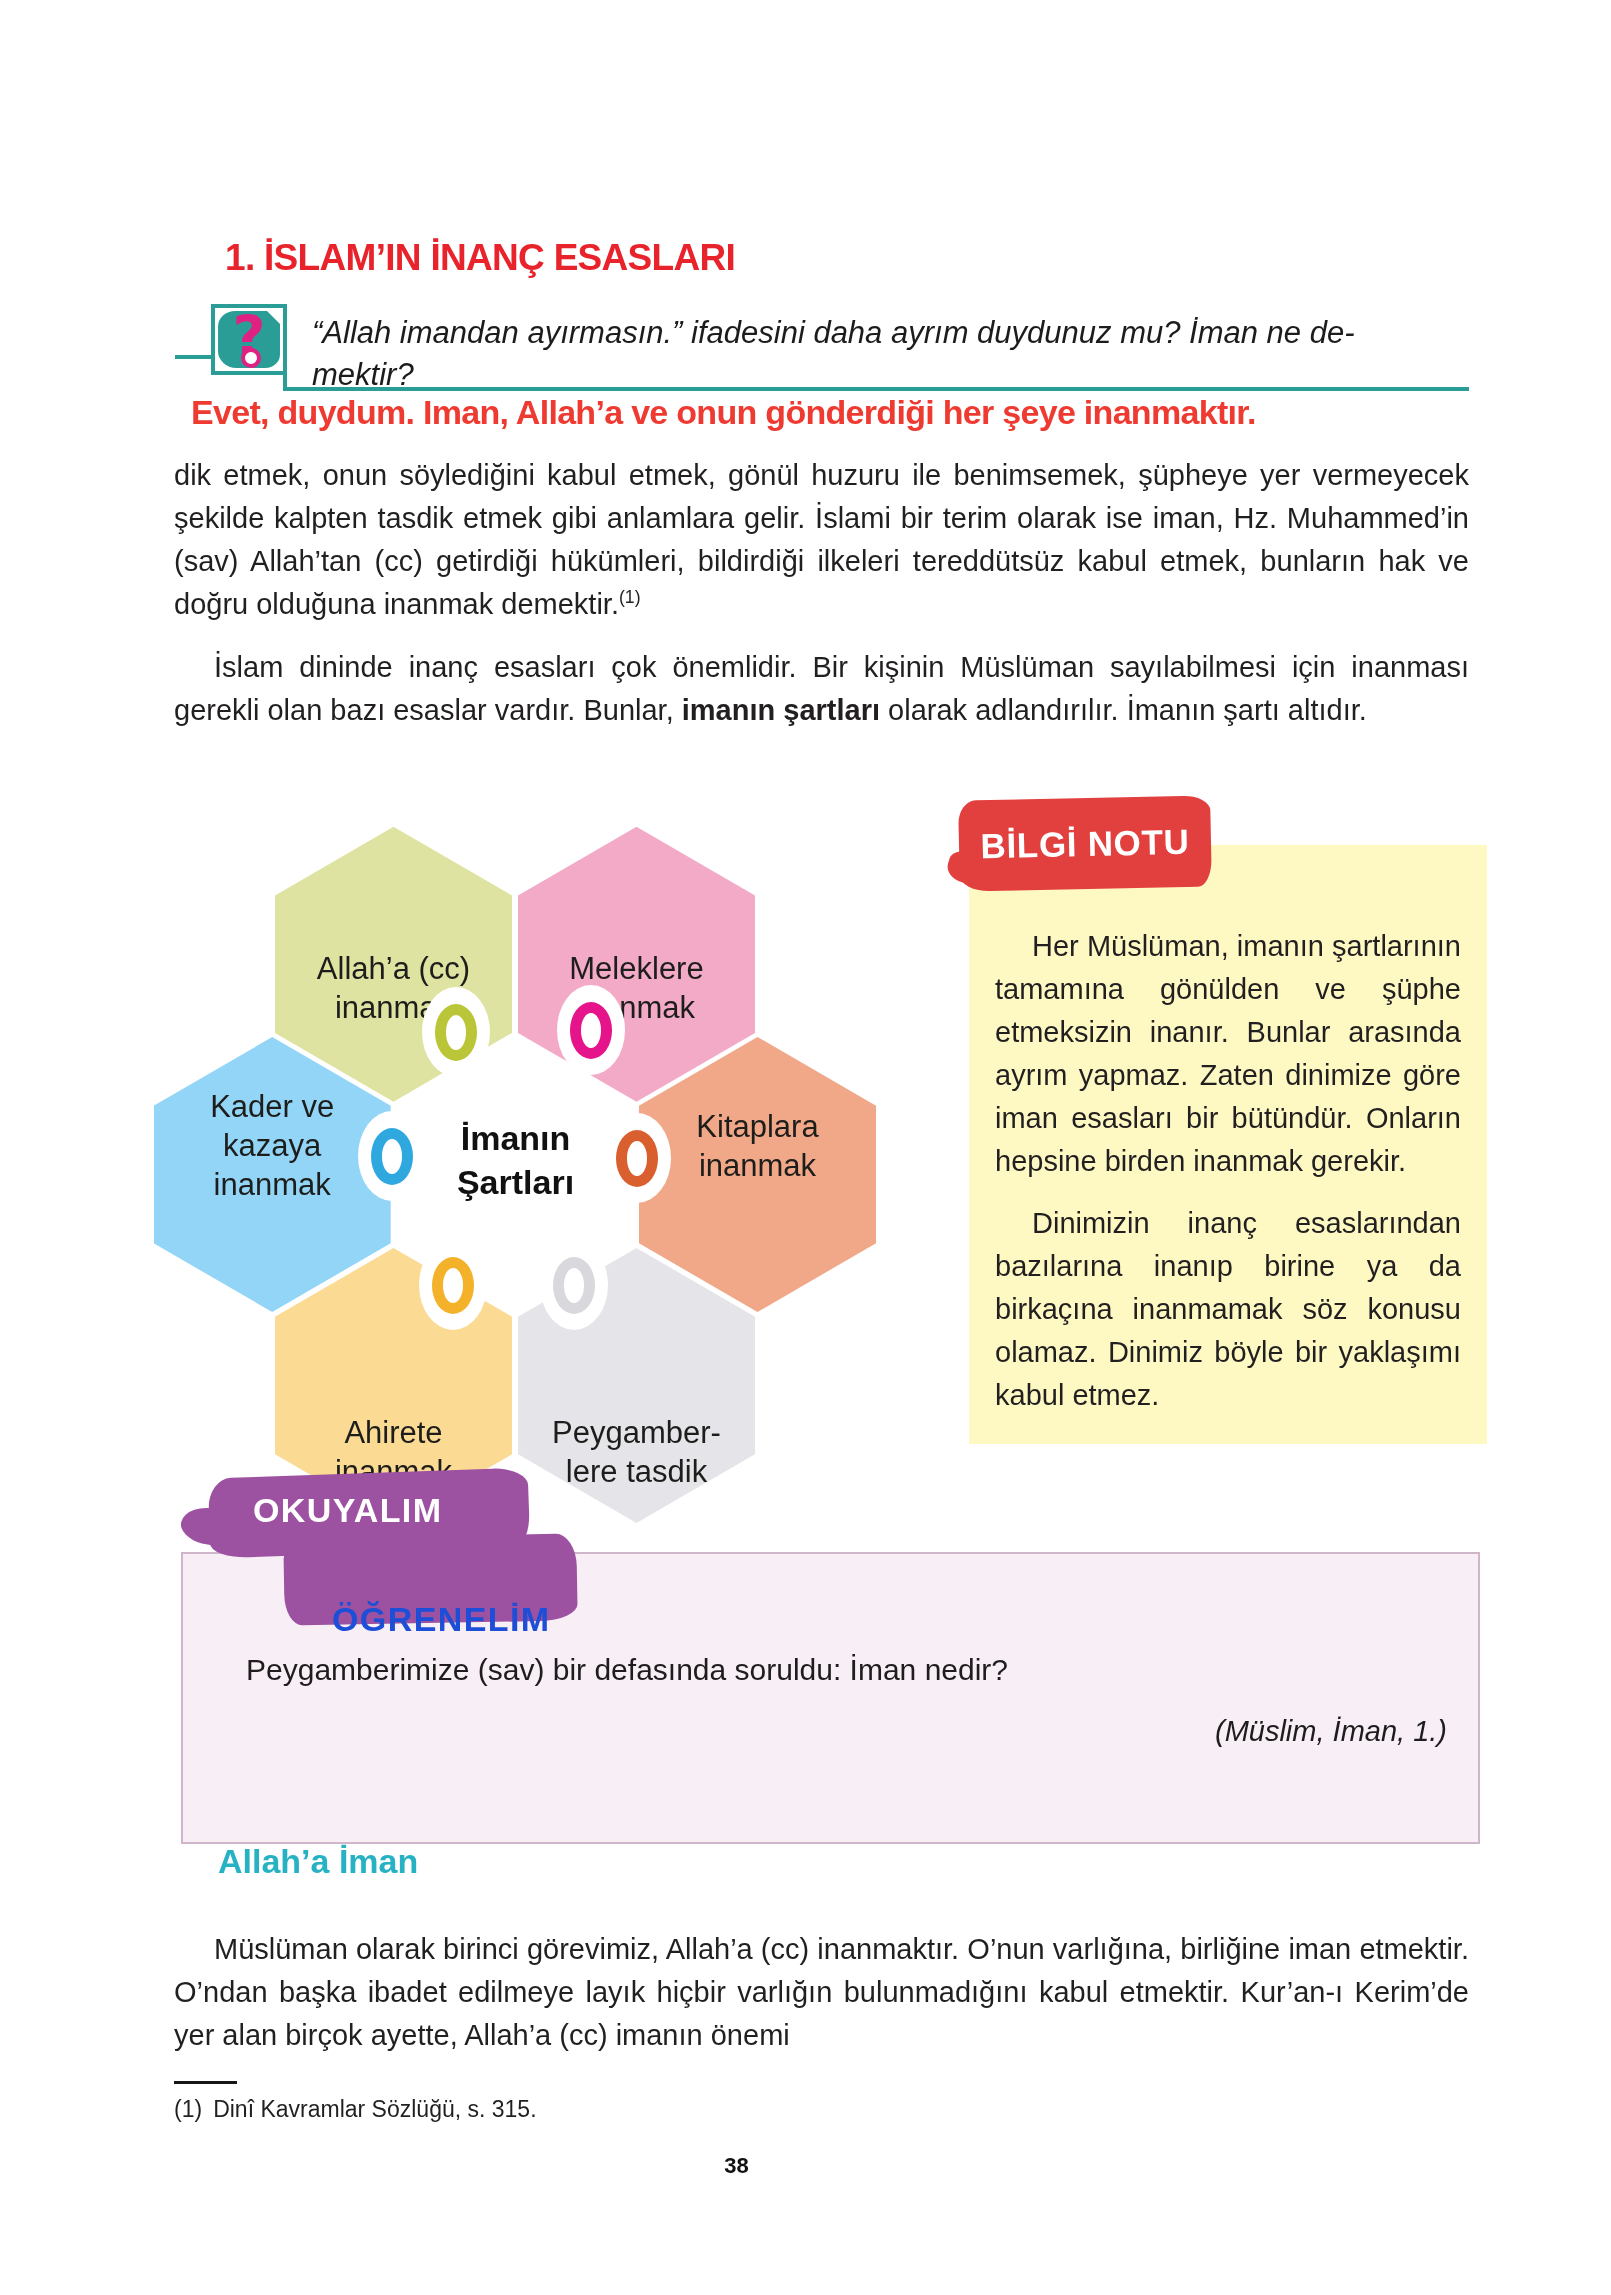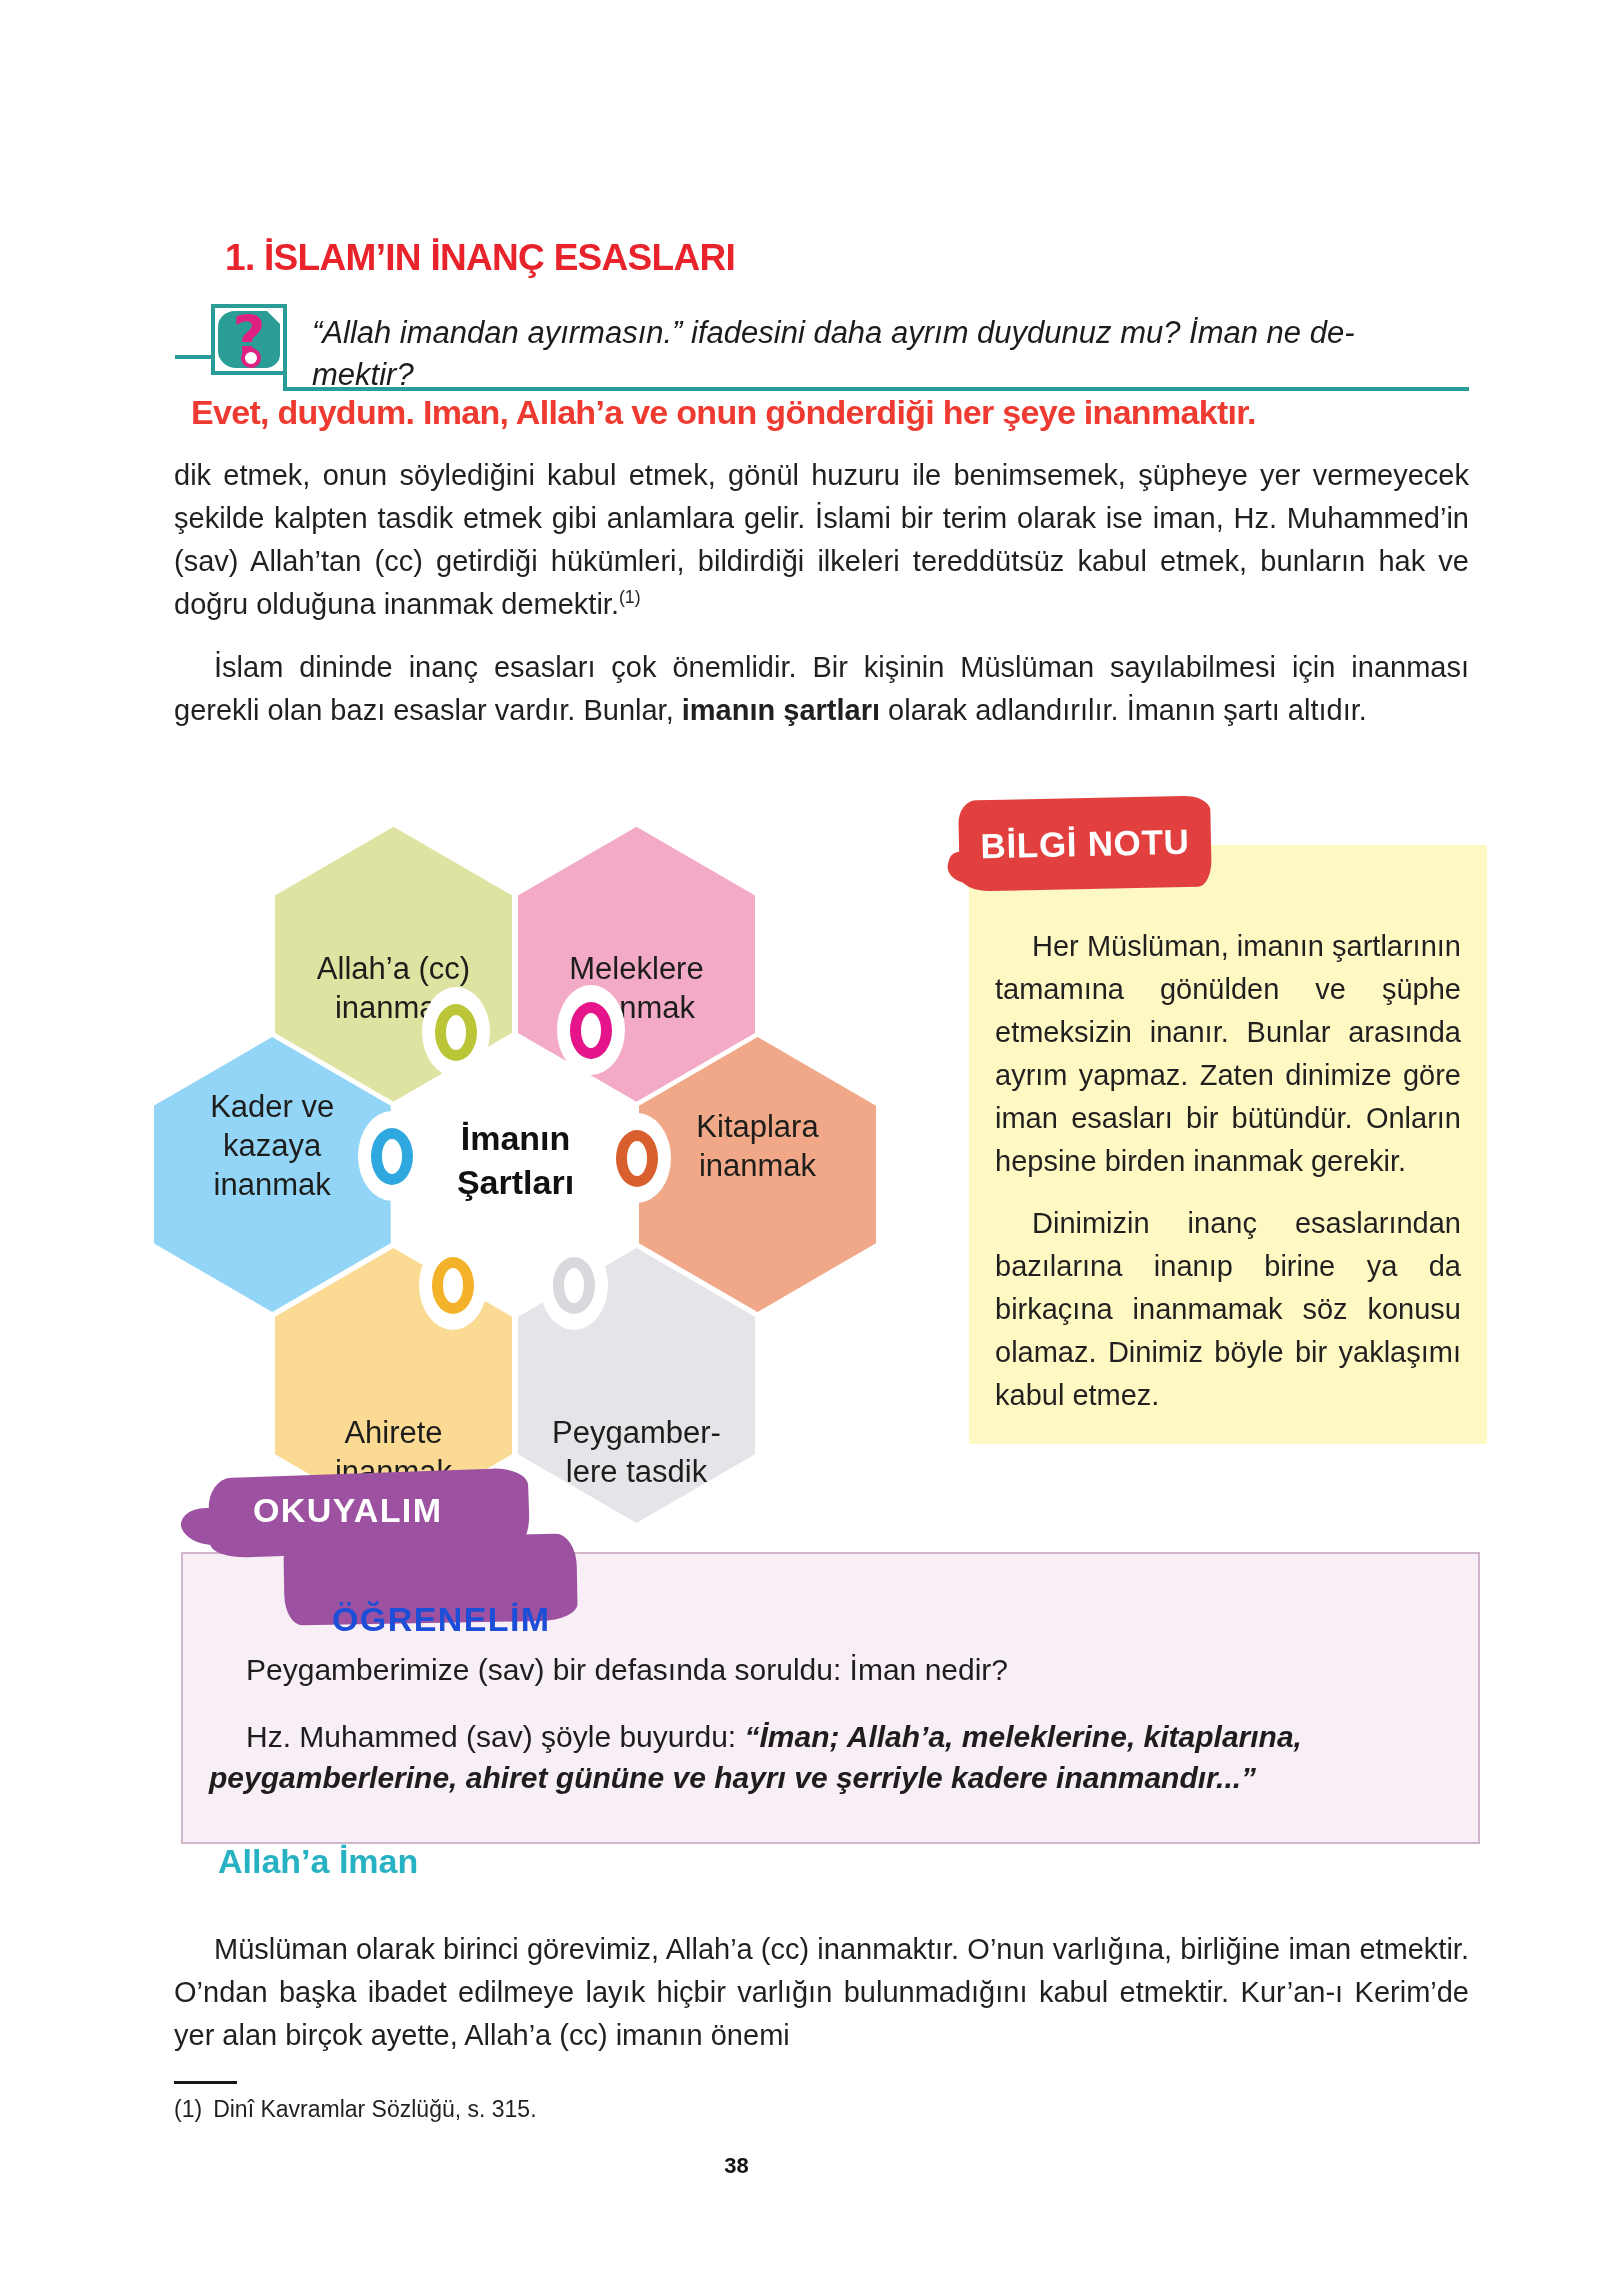--- a/index.html
+++ b/index.html
@@ -174,21 +174,21 @@
 
   <div id="read-label" class="abs">
     <div class="blob blob1"></div>
     <div class="blob blob2"></div>
     <div class="blob blob3"></div>
     <span class="t1">OKUYALIM</span>
     <span class="t2">ÖĞRENELİM</span>
   </div>
   <div id="read-box" class="abs">
     <p>Peygamberimize (sav) bir defasında soruldu: İman nedir?</p>
-    <p class="hadis"><span>Hz. Muhammed (sav) şöyle buyurdu: </span><b>“İman; Allah’a, meleklerine, kitaplarına, peygamberlerine, ahiret gününe ve hayrı ve şerriyle kadere inanmandır...”</b></p>
+    <p class="src">(Müslim, İman, 1.)</p>
   </div>
 
   <div id="sec-heading" class="abs">Allah’a İman</div>
   <div id="p3" class="body-p abs">Müslüman olarak birinci görevimiz, Allah’a (cc) inanmaktır. O’nun varlığına, birliğine iman etmektir. O’ndan başka ibadet edilmeye layık hiçbir varlığın bulunmadığını kabul etmektir. Kur’an-ı Kerim’de yer alan birçok ayette, Allah’a (cc) imanın önemi</div>
 
   <div id="fn-rule" class="abs"></div>
   <div id="footnote" class="abs"><span>(1)</span><span class="fn-t">Dinî Kavramlar Sözlüğü, s. 315.</span></div>
 
   <div id="pagenum" class="abs">38</div>
 

